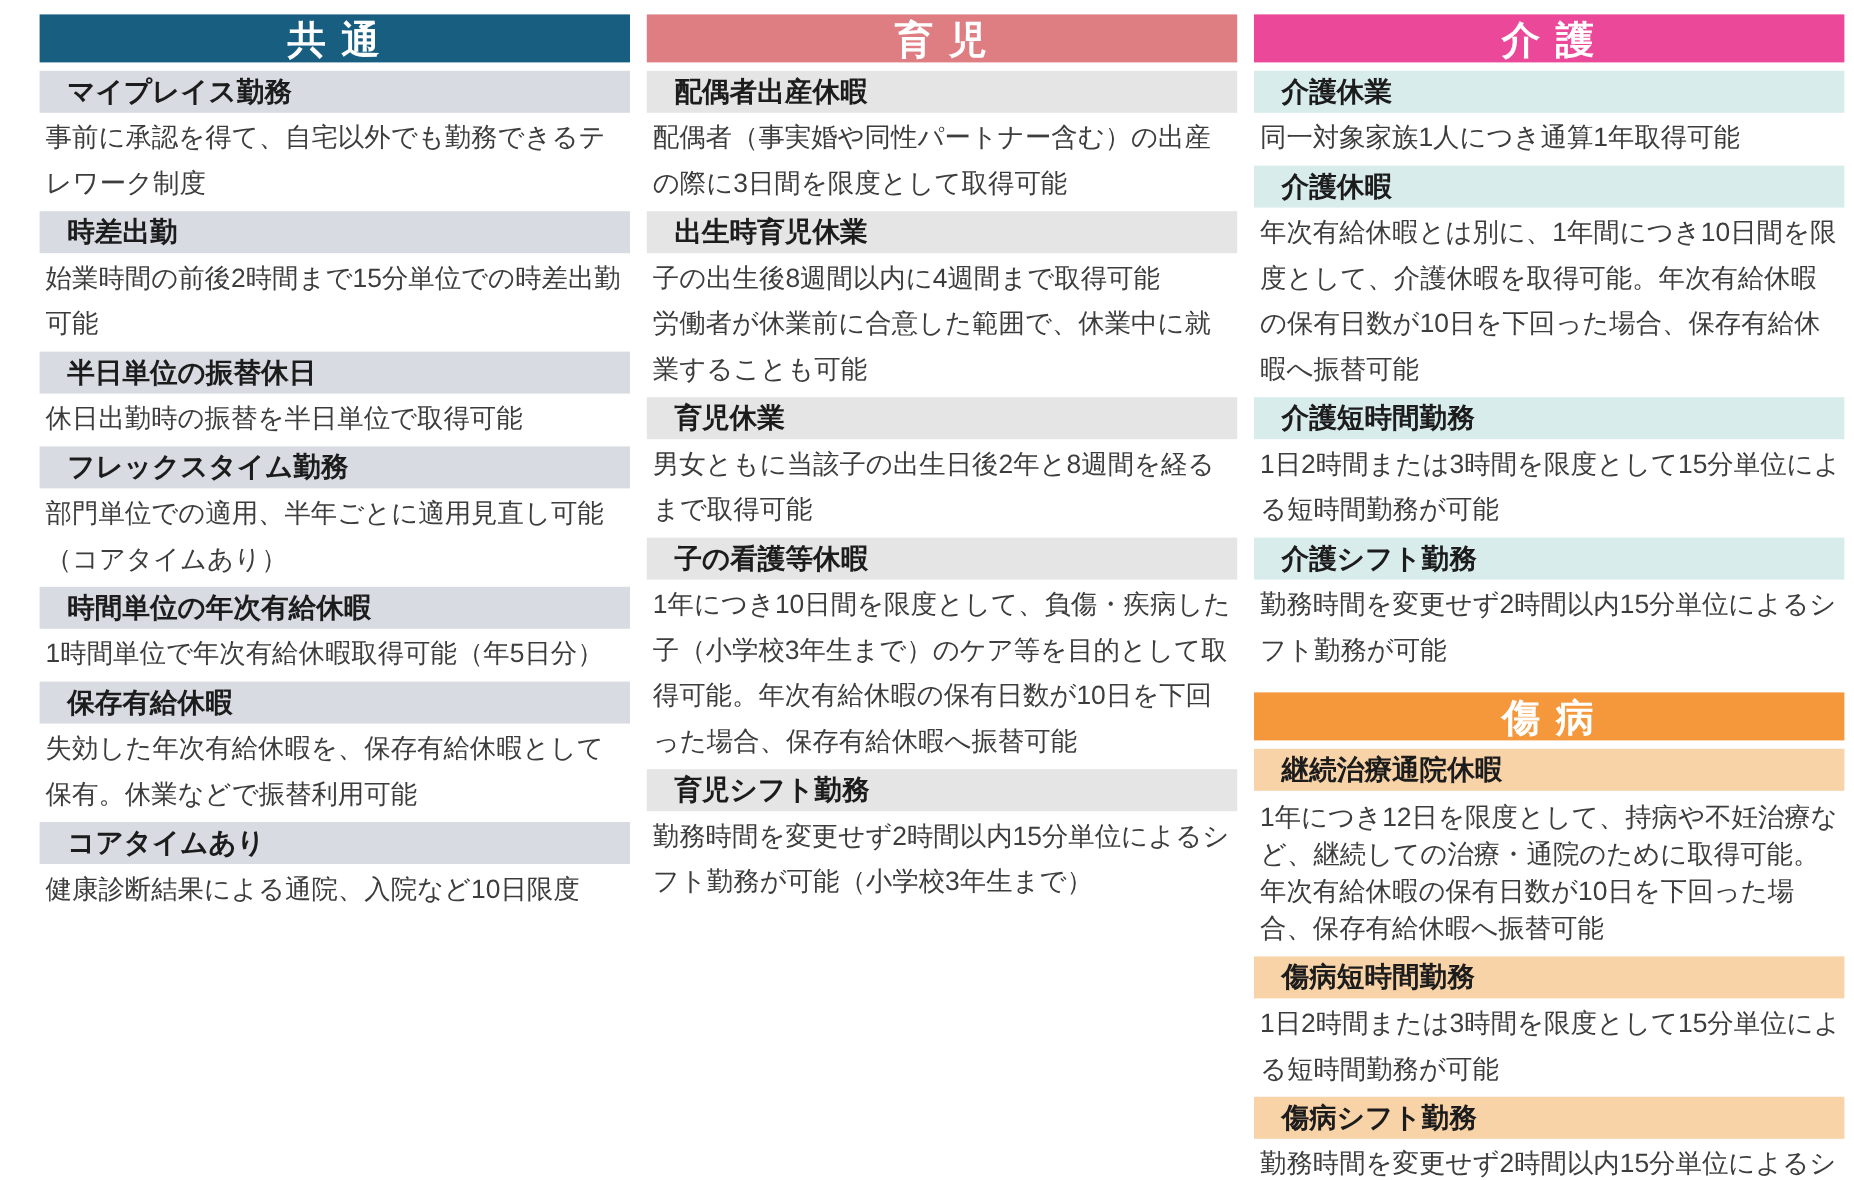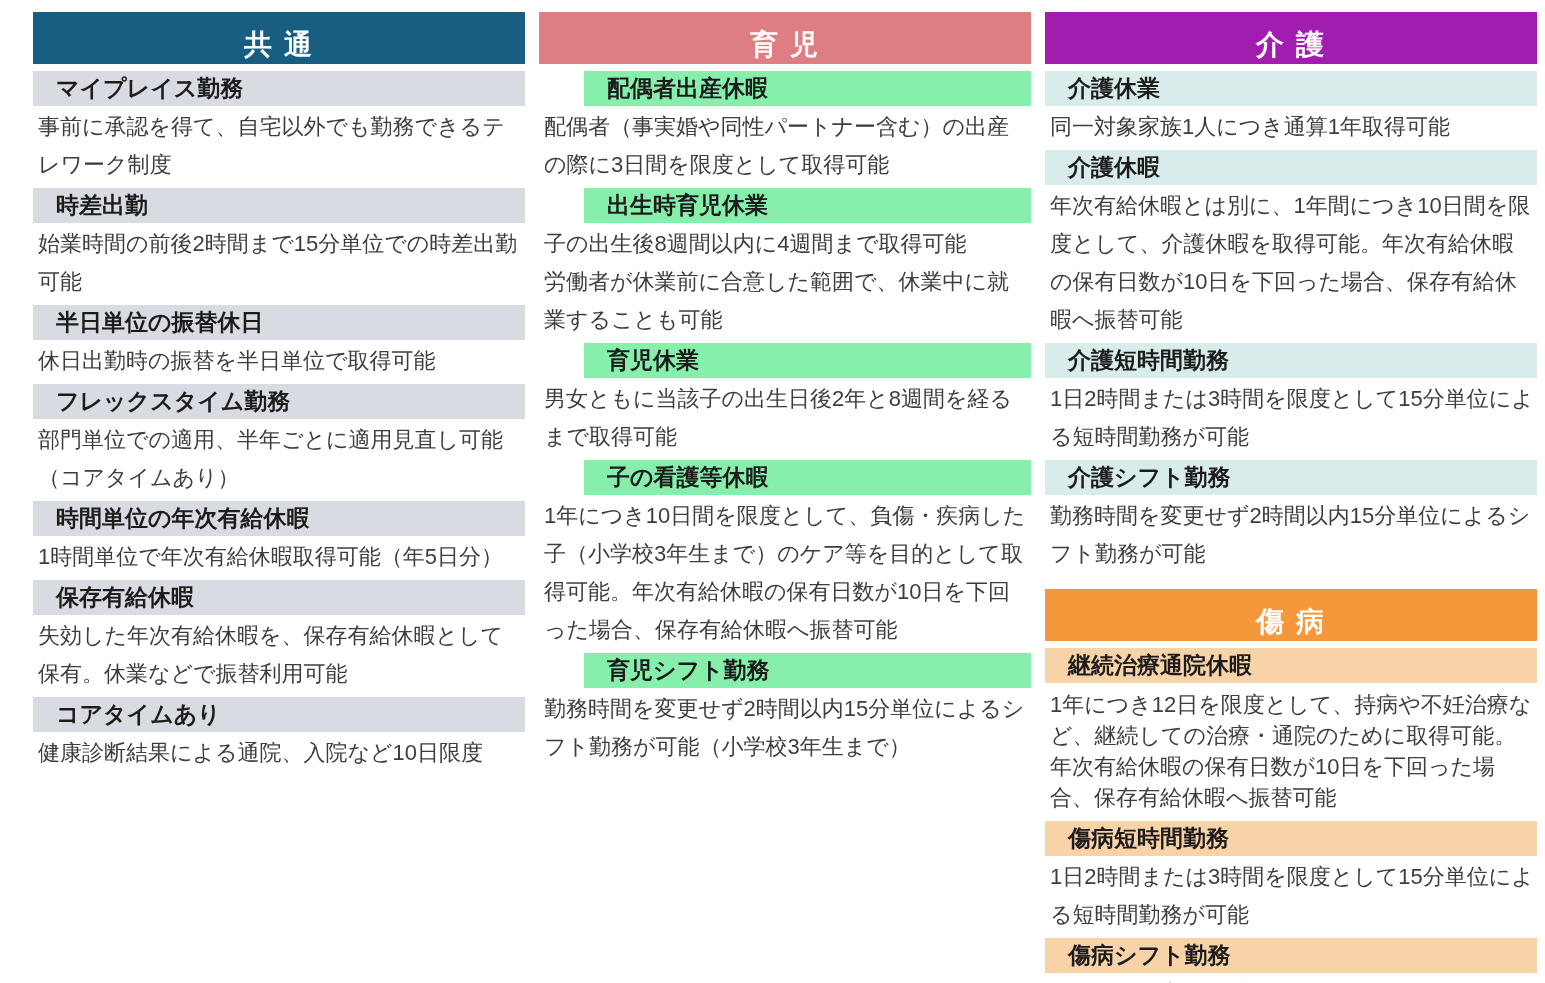--- a/index.html
+++ b/index.html
@@ -20,26 +20,26 @@
     align-items: flex-start;
   }
   .col {
     flex: 0 0 492px;
     width: 492px;
   }
   .section + .section {
     margin-top: 12px;
   }
   .section-header {
-    height: 52px;
+    height: 40px;
     display: flex;
-    align-items: flex-end;
+    align-items: flex-start;
     justify-content: center;
     color: #ffffff;
-    font-size: 28px;
+    font-size: 32px;
     font-weight: 700;
     letter-spacing: 2px;
     margin-bottom: 7px;
   }
   .item-title {
     box-sizing: border-box;
     min-height: 35px;
     display: flex;
     align-items: center;
     padding: 2px 10px 2px 23px;
@@ -56,22 +56,22 @@
   }
   .item-tight .item-desc {
     line-height: 31px;
     padding-top: 6px;
     padding-bottom: 8px;
   }
   
   .theme-common    .section-header { background: #175E80; }
   .theme-common    .item-title     { background: #D8DBE2; }
   .theme-childcare .section-header { background: #DF7E82; }
-  .theme-childcare .item-title     { background: #86efac; margin-left: 45px; }
-  .theme-care      .section-header { background: #a21caf; }
+  .theme-childcare .item-title     { background: #e5e5e5; }
+  .theme-care      .section-header { background: #ec4899; }
   .theme-care      .item-title     { background: #D9ECEC; }
   .theme-sick      .section-header { background: #F4983B; }
   .theme-sick      .item-title     { background: #F9D3A8; }
 </style>
 </head>
 <body>
 
 <div class="board">
 
   <div class="col">

